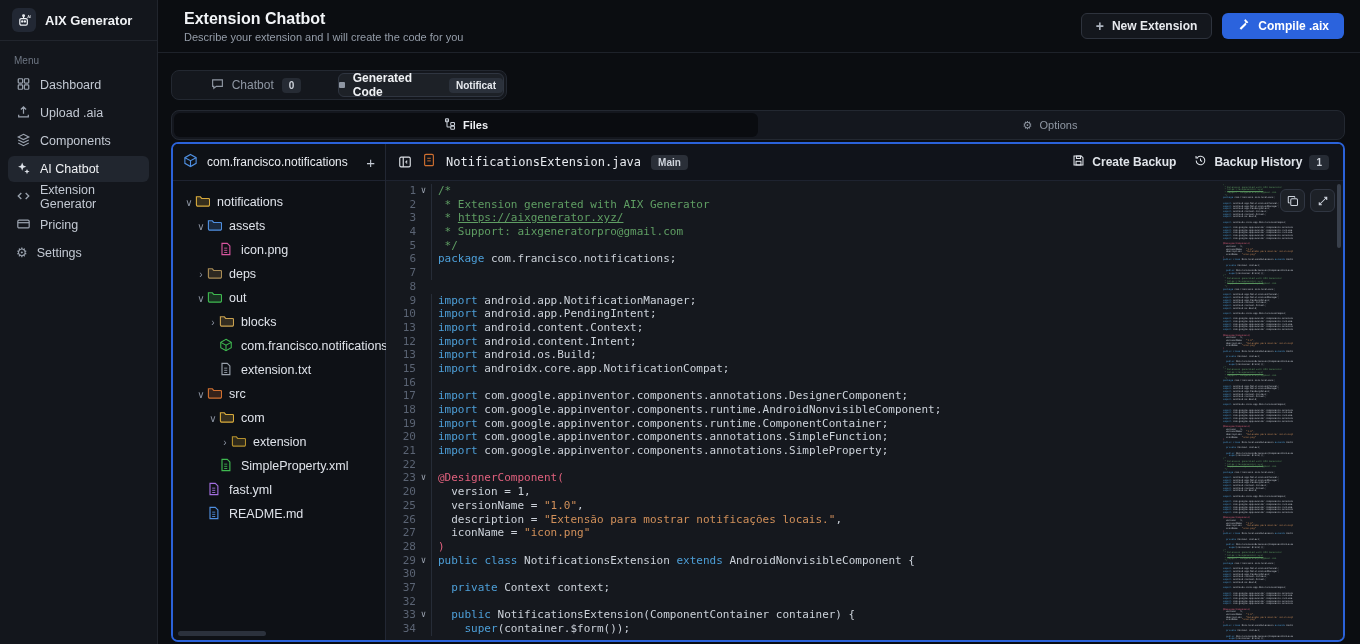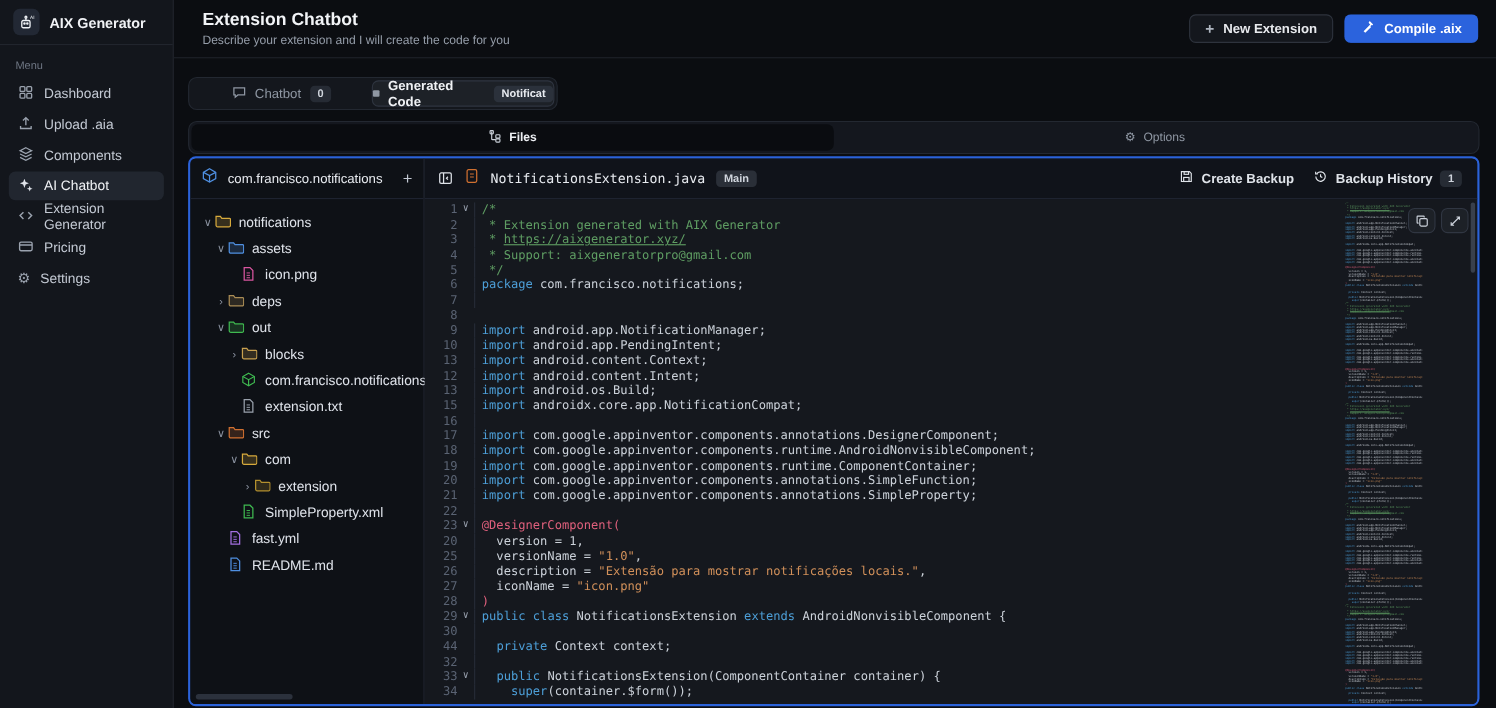--- a/index.html
+++ b/index.html
@@ -519,21 +519,21 @@
                 <span class="ln">29</span>
                 <span class="fold">∨</span>
                 <span class="ct"><span class="kw">public</span><span class="pl"> </span><span class="kw">class</span><span class="pl"> NotificationsExtension </span><span class="kw">extends</span><span class="pl"> AndroidNonvisibleComponent {</span></span>
               </div>
               <div class="cl">
                 <span class="ln">30</span>
                 <span class="fold"></span>
                 <span class="ct">&nbsp;</span>
               </div>
               <div class="cl">
-                <span class="ln">44</span>
+                <span class="ln">37</span>
                 <span class="fold"></span>
                 <span class="ct"><span class="pl">  </span><span class="kw">private</span><span class="pl"> Context context;</span></span>
               </div>
               <div class="cl">
                 <span class="ln">32</span>
                 <span class="fold"></span>
                 <span class="ct">&nbsp;</span>
               </div>
               <div class="cl">
                 <span class="ln">33</span>

